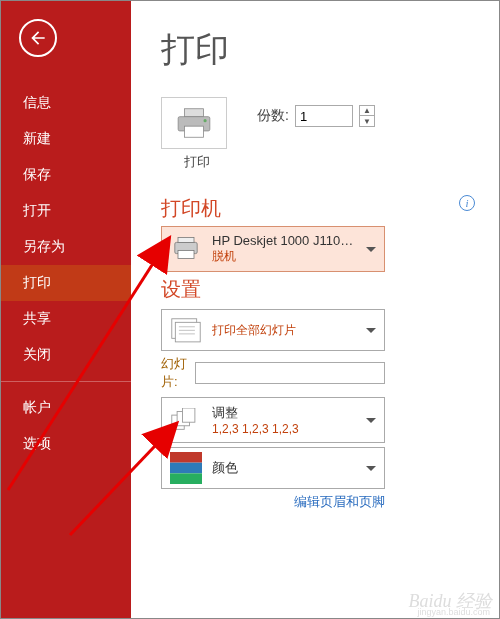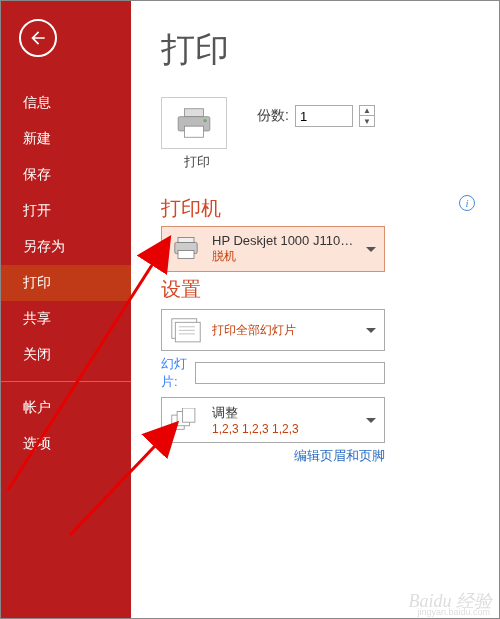--- a/index.html
+++ b/index.html
@@ -29,21 +29,21 @@
 .info-icon { width: 16px; height: 16px; border: 1.5px solid #4a8ad4; border-radius: 50%; display: flex; align-items: center; justify-content: center; color: #4a8ad4; font-size: 11px; font-style: italic; font-family: serif; cursor: pointer; }
 .dropdown { border: 1px solid #aaa; padding: 6px 8px; display: flex; align-items: center; gap: 10px; margin-bottom: 4px; cursor: pointer; background: #fff; position: relative; width: 224px; }
 .dropdown.highlighted { background: #fde4d9; border-color: #d89070; }
 .dropdown-icon { width: 32px; height: 28px; flex-shrink: 0; display: flex; align-items: center; justify-content: center; }
 .dropdown-text { flex: 1; min-width: 0; }
 .dropdown-title { font-size: 13px; color: #333; white-space: nowrap; overflow: hidden; text-overflow: ellipsis; }
 .dropdown-sub { font-size: 12px; color: #c2410c; }
 .dropdown-arrow { width: 0; height: 0; border-left: 5px solid transparent; border-right: 5px solid transparent; border-top: 5px solid #555; flex-shrink: 0; }
 .link-right { text-align: right; font-size: 13px; color: #2a6cbf; margin-bottom: 14px; cursor: pointer; width: 224px; }
 .field-row { display: flex; align-items: center; margin-bottom: 6px; width: 224px; }
-.field-label { font-size: 13px; color: #3b82f6; width: 58px; }
+.field-label { font-size: 13px; color: #a16207; width: 58px; }
 .field-input { flex: 1; height: 22px; border: 1px solid #aaa; padding: 0 6px; font-size: 13px; }
 .arrow-overlay { position: absolute; pointer-events: none; }
 .arrow1 { left: -32px; top: 200px; width: 220px; height: 300px; }
 .arrow2 { left: 60px; top: 395px; width: 150px; height: 150px; }
 .watermark { position: absolute; right: 8px; bottom: 6px; color: #ddd; font-size: 18px; font-style: italic; font-family: serif; margin-top: 47px; }
 .watermark-sub { position: absolute; right: 10px; bottom: 2px; color: #ddd; font-size: 9px; text-align: right; }
 </style>
 </head>
 <body>
 
@@ -143,20 +143,33 @@
             <rect x="14" y="0" width="14" height="16" fill="#fff" stroke="#999"></rect>
           </svg>
       </div>
       <div class="dropdown-text">
         <div class="dropdown-title">调整</div>
         <div class="dropdown-sub">1,2,3    1,2,3    1,2,3</div>
       </div>
       <div class="dropdown-arrow"></div>
     </div>
 
+    <div class="dropdown">
+      <div class="dropdown-icon">
+        <svg viewBox="0 0 30 30">
+            <rect x="0" y="0" width="30" height="10" fill="#c0392b"></rect>
+            <rect x="0" y="10" width="30" height="10" fill="#2e7bb8"></rect>
+            <rect x="0" y="20" width="30" height="10" fill="#27ae60"></rect>
+          </svg>
+      </div>
+      <div class="dropdown-text">
+        <div class="dropdown-title">颜色</div>
+      </div>
+      <div class="dropdown-arrow"></div>
+    </div>
 
     <div class="link-right">编辑页眉和页脚</div>
   </div>
 </div>
 
 <svg class="arrow-overlay arrow1" viewBox="0 0 220 300">
   <defs>
       <marker id="ah1" markerWidth="12" markerHeight="12" refX="10" refY="6" orient="auto">
         <path d="M0,0 L12,6 L0,12 Z" fill="#e60000"></path>
       </marker>

